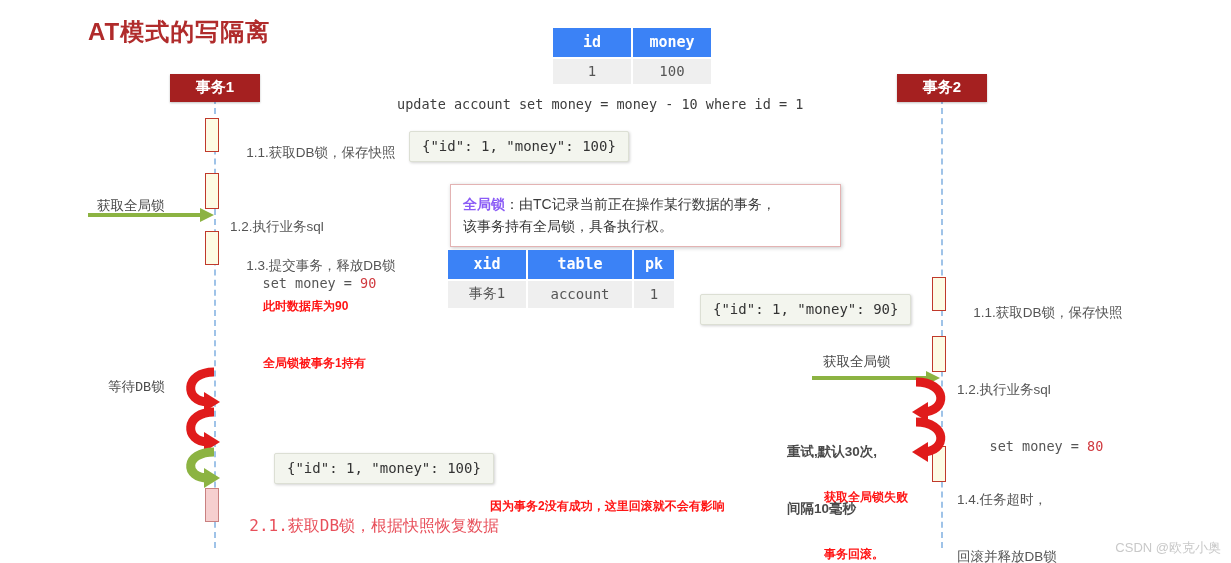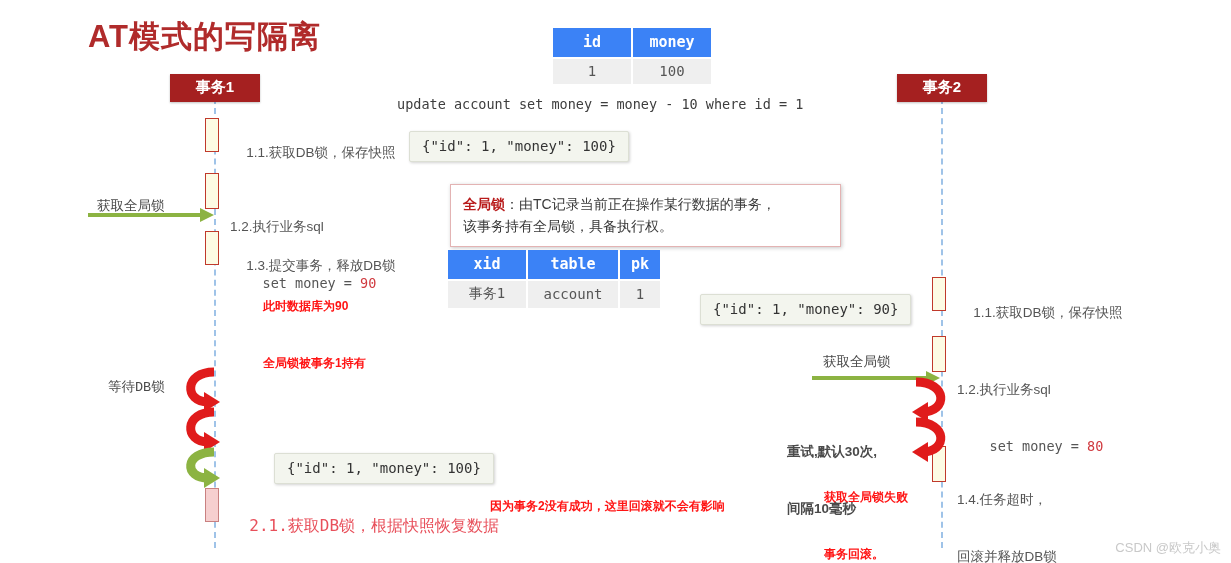--- a/index.html
+++ b/index.html
@@ -5,21 +5,21 @@
   html,body{margin:0;padding:0;}
   body{
     width:1231px;height:563px;background:#ffffff;position:relative;
     font-family:"Liberation Sans","DejaVu Sans",sans-serif;
     overflow:hidden;
   }
   .abs{position:absolute;}
   
   #title{
     left:88px;top:16px;
-    font-size:31px;font-weight:bold;color:#b02b2b;
+    font-size:24px;font-weight:bold;color:#b02b2b;
     letter-spacing:1px;
   }
   
   .lifeline{
     width:0;border-left:2px dashed #9fc3e8;
   }
   
   .actor{
     background:#a52020;color:#ffffff;font-weight:bold;font-size:15px;
     text-align:center;padding:4px 0 5px 0;
@@ -75,21 +75,21 @@
     font-size:14px;padding:4px 0 5px 0;text-align:center;
   }
   td.cn-cell{font-family:"Liberation Sans","DejaVu Sans",sans-serif;font-size:13px;}
   
   #global-lock-box{
     background:#ffffff;border:1px solid #e3b3b3;
     box-shadow:1px 1px 4px rgba(0,0,0,.22);
     padding:8px 12px 9px 12px;
     font-size:14px;color:#3a3a3a;line-height:22px;
   }
-  #global-lock-box b{color:#b91c1c;}
+  #global-lock-box b{color:#8b5cf6;}
   
   #watermark{
     right:10px;bottom:6px;color:#c9c9c9;font-size:13px;
   }
   svg{overflow:visible;}
 </style>
 </head>
 <body>
 
 <div class="abs" id="title">AT模式的写隔离</div>
@@ -152,21 +152,21 @@
 <div class="abs" id="global-lock-box" style="left:450px;top:184px;width:365px;">
   <div><b>全局锁</b><span>：由TC记录当前正在操作某行数据的事务，</span></div>
   <div>该事务持有全局锁，具备执行权。</div>
 </div>
 
 <div class="abs" style="left:446px;top:248px;">
   <table class="dt">
     <tbody>
         <tr>
       <th style="width:78px;">xid</th>
-      <th style="width:90px;text-align:center;">table</th>
+      <th style="width:104px;text-align:center;">table</th>
       <th style="width:40px;">pk</th>
     </tr>
     <tr>
       <td class="cn-cell">事务1</td>
       <td>account</td>
       <td>1</td>
     </tr>
   </tbody>
     </table>
 </div>

